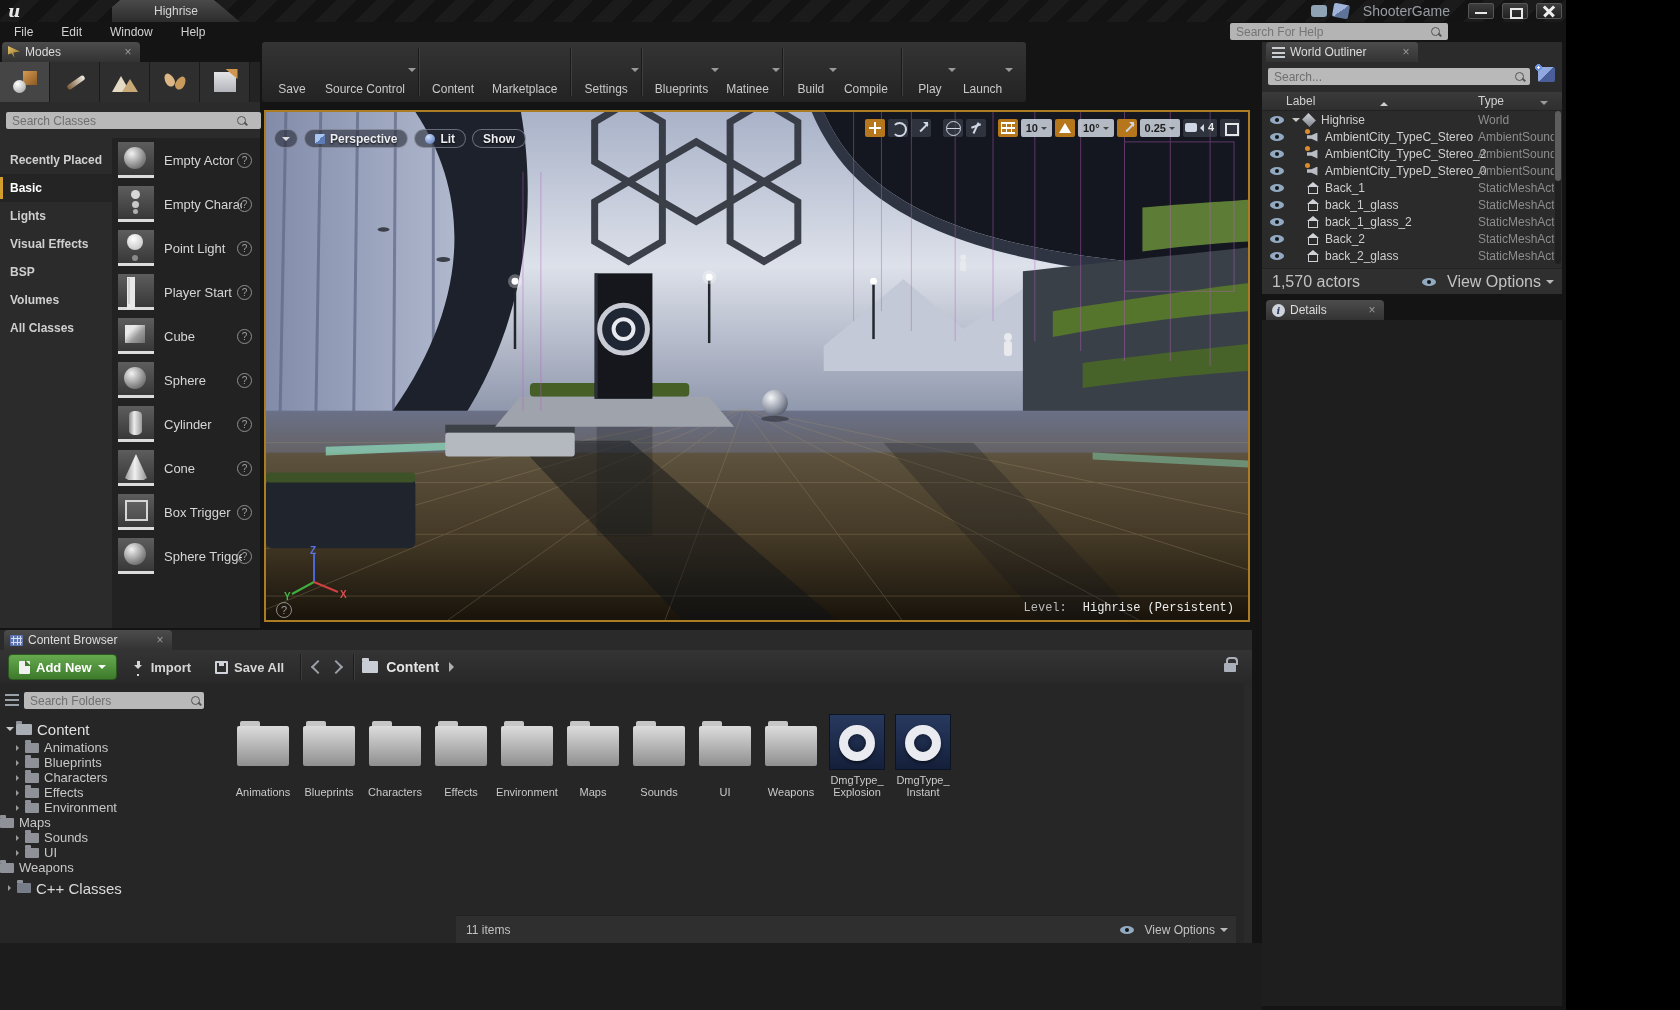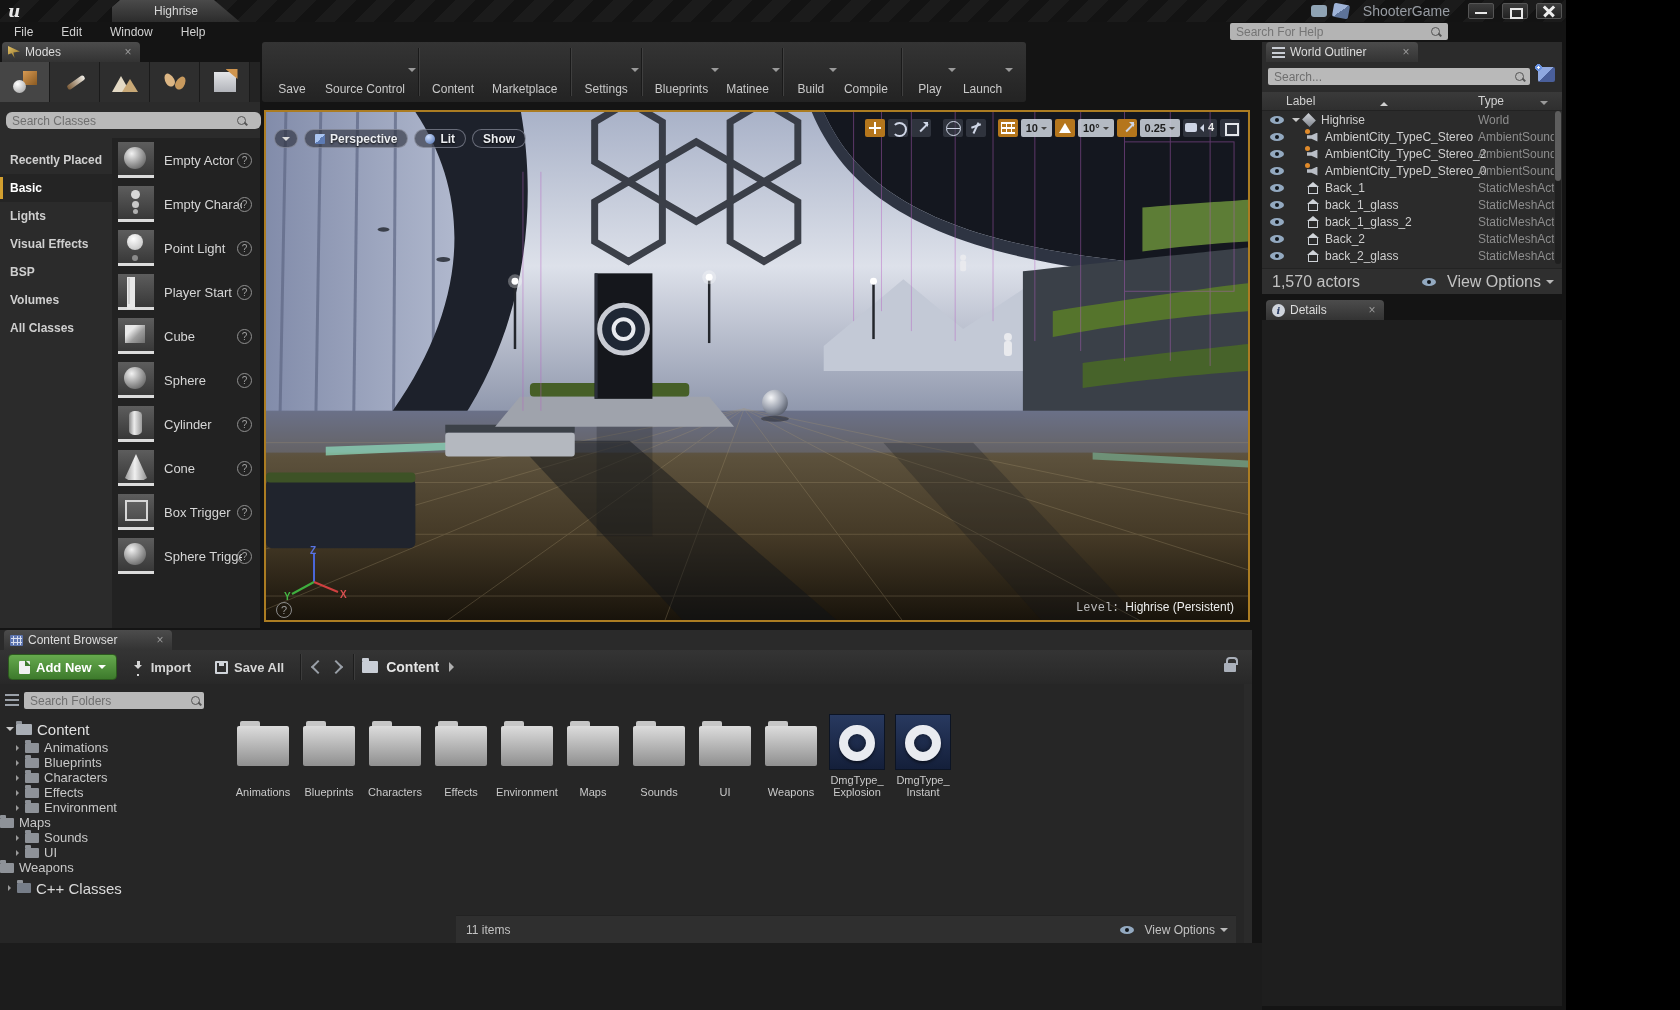--- a/index.html
+++ b/index.html
@@ -54,21 +54,21 @@
 .ic-land::before{content:"";position:absolute;left:0;bottom:0;border-left:9px solid transparent;border-right:9px solid transparent;border-bottom:16px solid #e3d9c4;}
 .ic-land::after{content:"";position:absolute;left:10px;bottom:0;border-left:8px solid transparent;border-right:8px solid transparent;border-bottom:13px solid #c8a876;}
 .ic-fol{width:22px;height:22px;position:relative;}
 .ic-fol::before,.ic-fol::after{content:"";position:absolute;width:9px;height:14px;background:#dcb684;border-radius:50% 50% 50% 50%/60% 60% 40% 40%;}
 .ic-fol::before{left:1px;top:2px;transform:rotate(-30deg);}
 .ic-fol::after{right:1px;top:5px;transform:rotate(30deg);background:#c89a5e;}
 .ic-geo{width:22px;height:20px;position:relative;background:linear-gradient(180deg,#e4e5e8,#b2b4ba);}
 .ic-geo::after{content:"";position:absolute;right:-2px;top:-3px;width:12px;height:10px;background:#d0954e;clip-path:polygon(0 0,100% 0,100% 100%);}
 .search-box{background:#b9b9b9;border:none;border-radius:2px;font-size:12px;color:#555;padding:0 18px 0 6px;height:17px;}
 .search-box::placeholder{color:#6f6f6f;}
-.modes-search{position:absolute;left:6px;top:70px;width:255px;border-radius:6px;}
+.modes-search{position:absolute;left:6px;top:70px;width:255px;}
 .modes-search-mag{position:absolute;right:12px;top:73px;}
 .modes-body{position:absolute;left:0;top:96px;width:100%;bottom:0;}
 .cat-col{position:absolute;left:0;top:0;width:112px;height:100%;background:#2b2b2b;padding-top:8px;}
 .cat-item{position:relative;height:28px;line-height:28px;padding-left:10px;color:#cfcfcf;font-size:12px;font-weight:bold;}
 .cat-item .selbar{position:absolute;left:0;top:3px;bottom:3px;width:3px;background:#d29f2f;}
 .cat-item.cat-sel{color:#fff;background:#242424;}
 .item-col{position:absolute;left:112px;top:0;right:0;height:100%;background:#222;}
 .mode-item{height:44px;display:flex;align-items:center;position:relative;padding-left:6px;}
 .mthumb{width:36px;height:36px;background:linear-gradient(#5d5d5d,#383838);border-bottom:3px solid #dcdcdc;position:relative;flex:none;}
 .mthumb::after{content:"";position:absolute;}
@@ -120,21 +120,21 @@
 .g-angle::after{content:"";position:absolute;left:4px;top:4px;width:0;height:0;border-left:6px solid transparent;border-right:6px solid transparent;border-bottom:10px solid #fff;}
 .g-cam::before{content:"";position:absolute;left:2px;top:4px;width:12px;height:9px;background:#cfd6e6;border-radius:2px;}
 .g-cam::after{content:"";position:absolute;left:13px;top:5px;border:4px solid transparent;border-right-color:#cfd6e6;}
 .vpt.cam{width:34px;color:#e8e8e8;font-size:11px;font-weight:bold;text-align:right;padding:2px 3px 0 0;}
 .g-max::after{content:"";position:absolute;left:5px;top:4px;width:10px;height:9px;border:2px solid #e4e6ea;}
 .gizmo{position:absolute;left:14px;bottom:18px;}
 .vp-help{position:absolute;left:10px;bottom:2px;width:16px;height:16px;border:1.5px solid #8a8a8a;border-radius:50%;color:#9a9a9a;font-size:11px;text-align:center;line-height:14px;}
 .vp-help::after{content:"?";}
 .level-line{position:absolute;right:14px;bottom:5px;font-size:12px;}
 .level-line .ll{color:#b9b9b9;font-family:Liberation Mono, monospace;}
-.level-line .lv{color:#ededed;margin-left:6px;}
+.level-line .lv{color:#ededed;margin-left:16px;font-family:Liberation Mono, monospace;}
 
 
 .outliner{position:absolute;left:1262px;top:42px;width:300px;height:252px;background:#2b2b2b;}
 .outliner .body{position:absolute;top:20px;left:0;right:0;bottom:0;background:#2b2b2b;border-radius:0 3px 3px 3px;}
 .ol-search{position:absolute;left:6px;top:6px;width:262px;}
 .ol-search-mag{position:absolute;left:252px;top:9px;}
 .addactor-icon{position:absolute;left:276px;top:5px;width:17px;height:15px;background:linear-gradient(135deg,#8fa8e0 50%,#4a5f9a 50%);border-radius:2px;}
 .addactor-icon::after{content:"";position:absolute;left:-3px;top:-3px;width:7px;height:7px;background:radial-gradient(circle,#fff 0 1.2px,#6a92e0 1.2px 3.5px,transparent 3.5px);}
 .ol-header{position:absolute;left:0;top:30px;right:0;height:19px;background:linear-gradient(#3a3a3a,#2f2f2f);border-bottom:1px solid #222;color:#d0d0d0;font-size:12px;}
 .ol-header .hlabel{position:absolute;left:24px;top:2px;}

